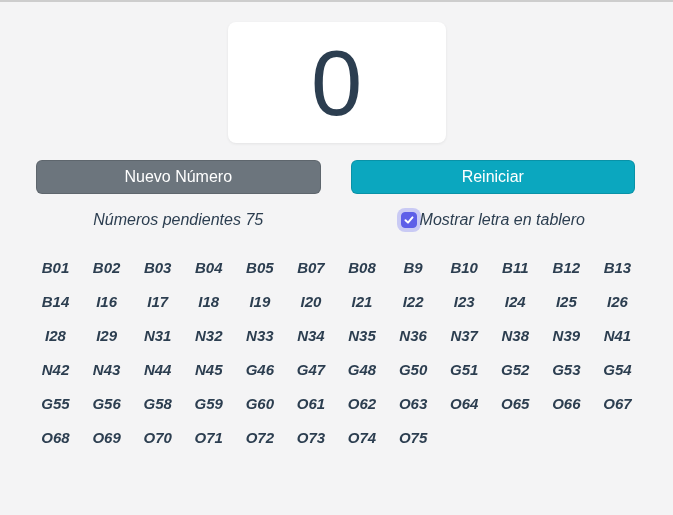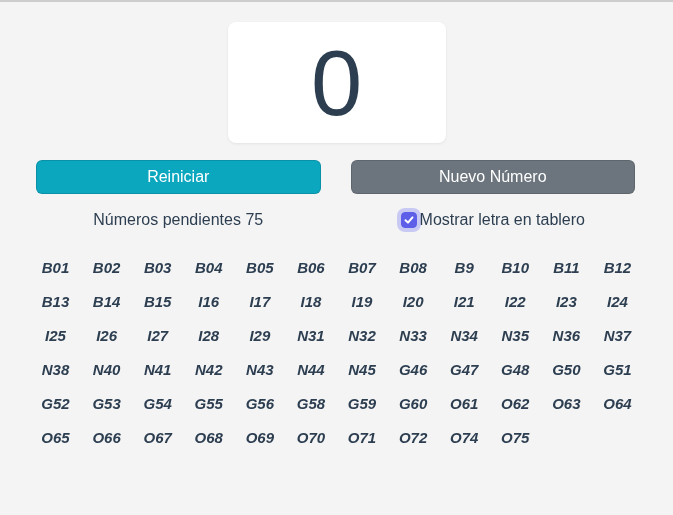--- a/index.html
+++ b/index.html
@@ -60,20 +60,21 @@
     display: flex;
     gap: 30px;
     margin: 13px 38px 0 36px;
     height: 26px;
   }
   .info-col {
     flex: 1;
     display: flex; align-items: center; justify-content: center;
     font-size: 16px;
     color: var(--text_primary);
+    font-style: italic;
   }
   .checkbox-wrap {
     display: flex; align-items: center; gap: 3px;
     cursor: pointer;
   }
   .checkbox {
     width: 16px; height: 16px;
     border-radius: 4px;
     background: #ffffff;
     border: 1px solid #b8b8c4;
@@ -104,22 +105,22 @@
 </head>
 <body>
 
 <div class="top-line"></div>
 
 <div class="number-card">
   <div class="current-number">0</div>
 </div>
 
 <div class="buttons-row">
+  <button class="btn btn-gray">Nuevo Número</button>
   <button class="btn btn-teal">Reiniciar</button>
-  <button class="btn btn-gray">Nuevo Número</button>
 </div>
 
 <div class="info-row">
   <div class="info-col">Números pendientes 75</div>
   <div class="info-col">
     <div class="checkbox-wrap">
       <span class="checkbox checked">
         <svg width="10" height="10" viewBox="0 0 10 10">
           <polyline points="1.5,5.2 4,7.6 8.5,2.4" fill="none" stroke="#ffffff" stroke-width="2" stroke-linecap="round" stroke-linejoin="round"></polyline>
         </svg>
@@ -128,53 +129,50 @@
     </div>
   </div>
 </div>
 
 <div class="board">
     <span class="cell">B01</span>
     <span class="cell">B02</span>
     <span class="cell">B03</span>
     <span class="cell">B04</span>
     <span class="cell">B05</span>
-    <span class="cell">B06</span>
     <span class="cell">B07</span>
     <span class="cell">B08</span>
     <span class="cell">B9</span>
     <span class="cell">B10</span>
     <span class="cell">B11</span>
     <span class="cell">B12</span>
     <span class="cell">B13</span>
     <span class="cell">B14</span>
-    <span class="cell">B15</span>
     <span class="cell">I16</span>
     <span class="cell">I17</span>
     <span class="cell">I18</span>
     <span class="cell">I19</span>
     <span class="cell">I20</span>
     <span class="cell">I21</span>
     <span class="cell">I22</span>
     <span class="cell">I23</span>
     <span class="cell">I24</span>
     <span class="cell">I25</span>
     <span class="cell">I26</span>
-    <span class="cell">I27</span>
     <span class="cell">I28</span>
     <span class="cell">I29</span>
     <span class="cell">N31</span>
     <span class="cell">N32</span>
     <span class="cell">N33</span>
     <span class="cell">N34</span>
     <span class="cell">N35</span>
     <span class="cell">N36</span>
     <span class="cell">N37</span>
     <span class="cell">N38</span>
-    <span class="cell">N40</span>
+    <span class="cell">N39</span>
     <span class="cell">N41</span>
     <span class="cell">N42</span>
     <span class="cell">N43</span>
     <span class="cell">N44</span>
     <span class="cell">N45</span>
     <span class="cell">G46</span>
     <span class="cell">G47</span>
     <span class="cell">G48</span>
     <span class="cell">G50</span>
     <span class="cell">G51</span>
@@ -191,15 +189,16 @@
     <span class="cell">O63</span>
     <span class="cell">O64</span>
     <span class="cell">O65</span>
     <span class="cell">O66</span>
     <span class="cell">O67</span>
     <span class="cell">O68</span>
     <span class="cell">O69</span>
     <span class="cell">O70</span>
     <span class="cell">O71</span>
     <span class="cell">O72</span>
+    <span class="cell">O73</span>
     <span class="cell">O74</span>
     <span class="cell">O75</span>
   </div>
 
 </body></html>

